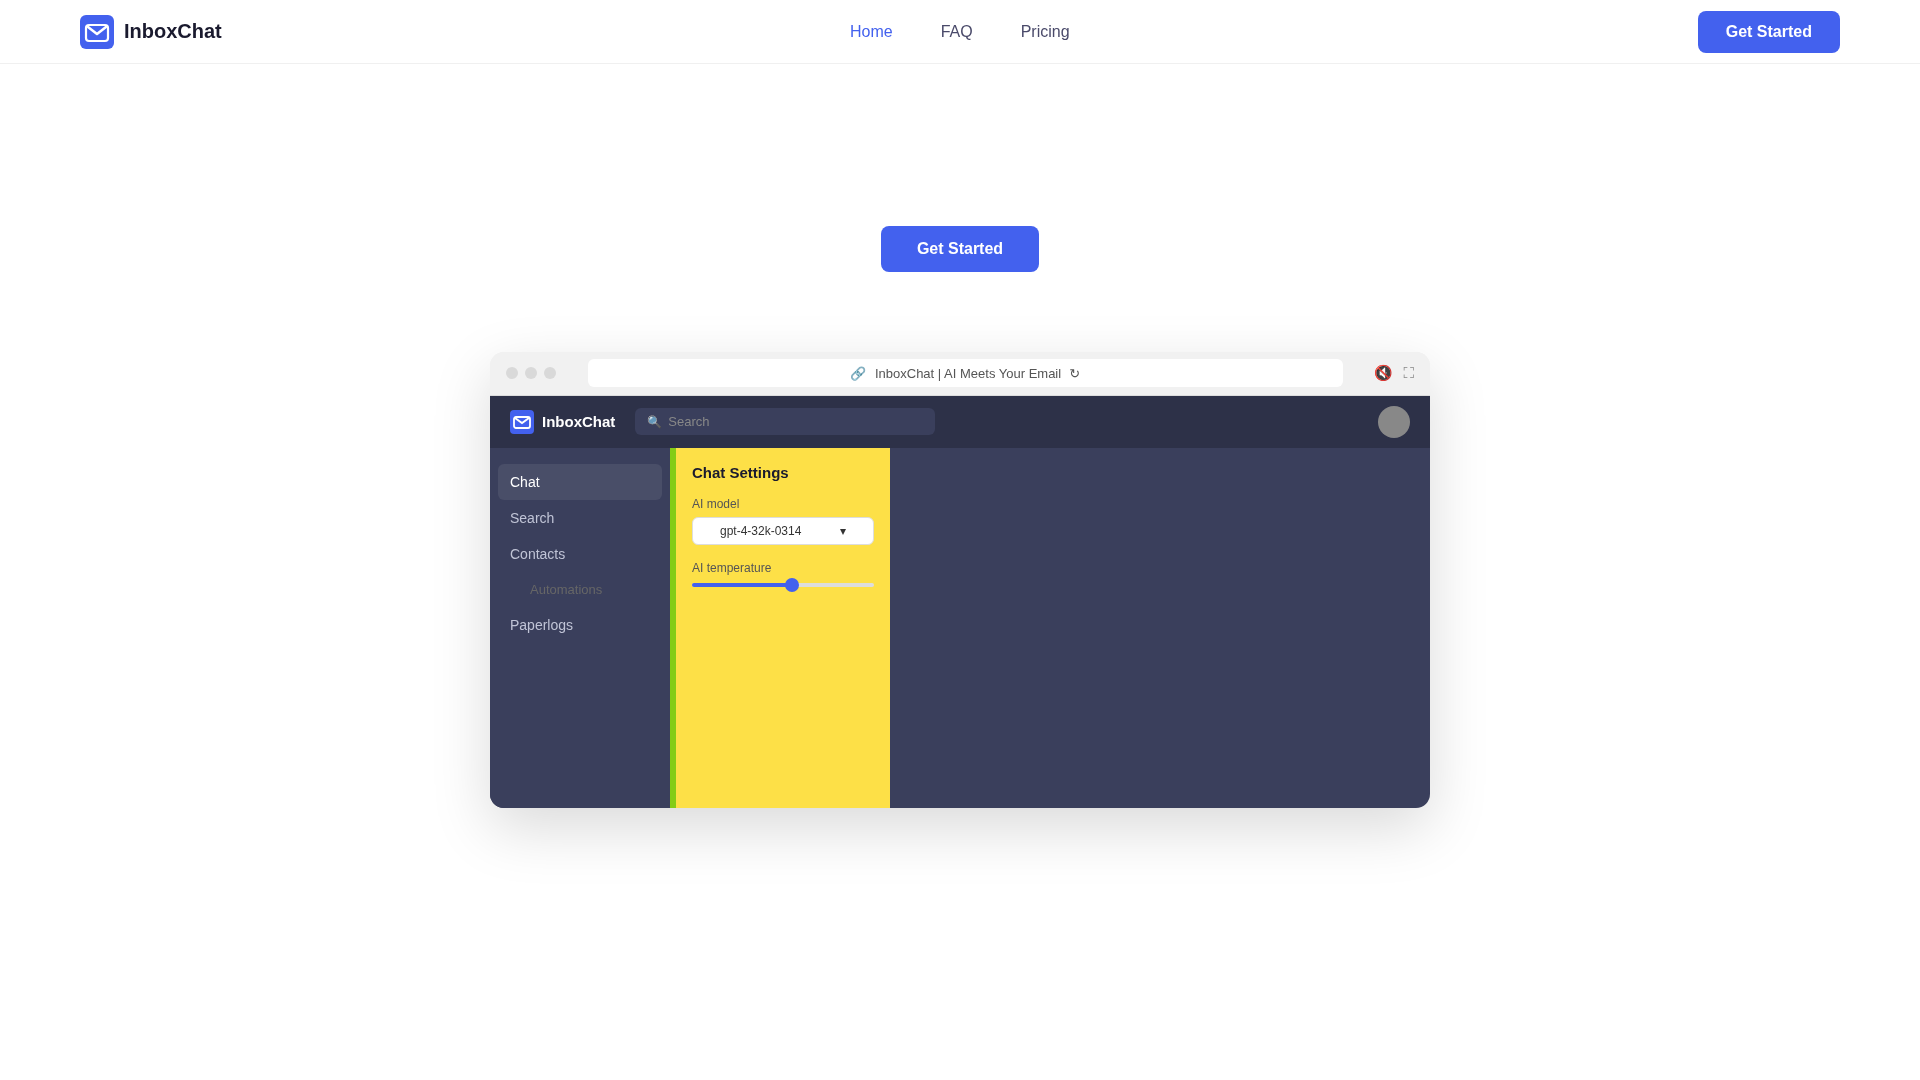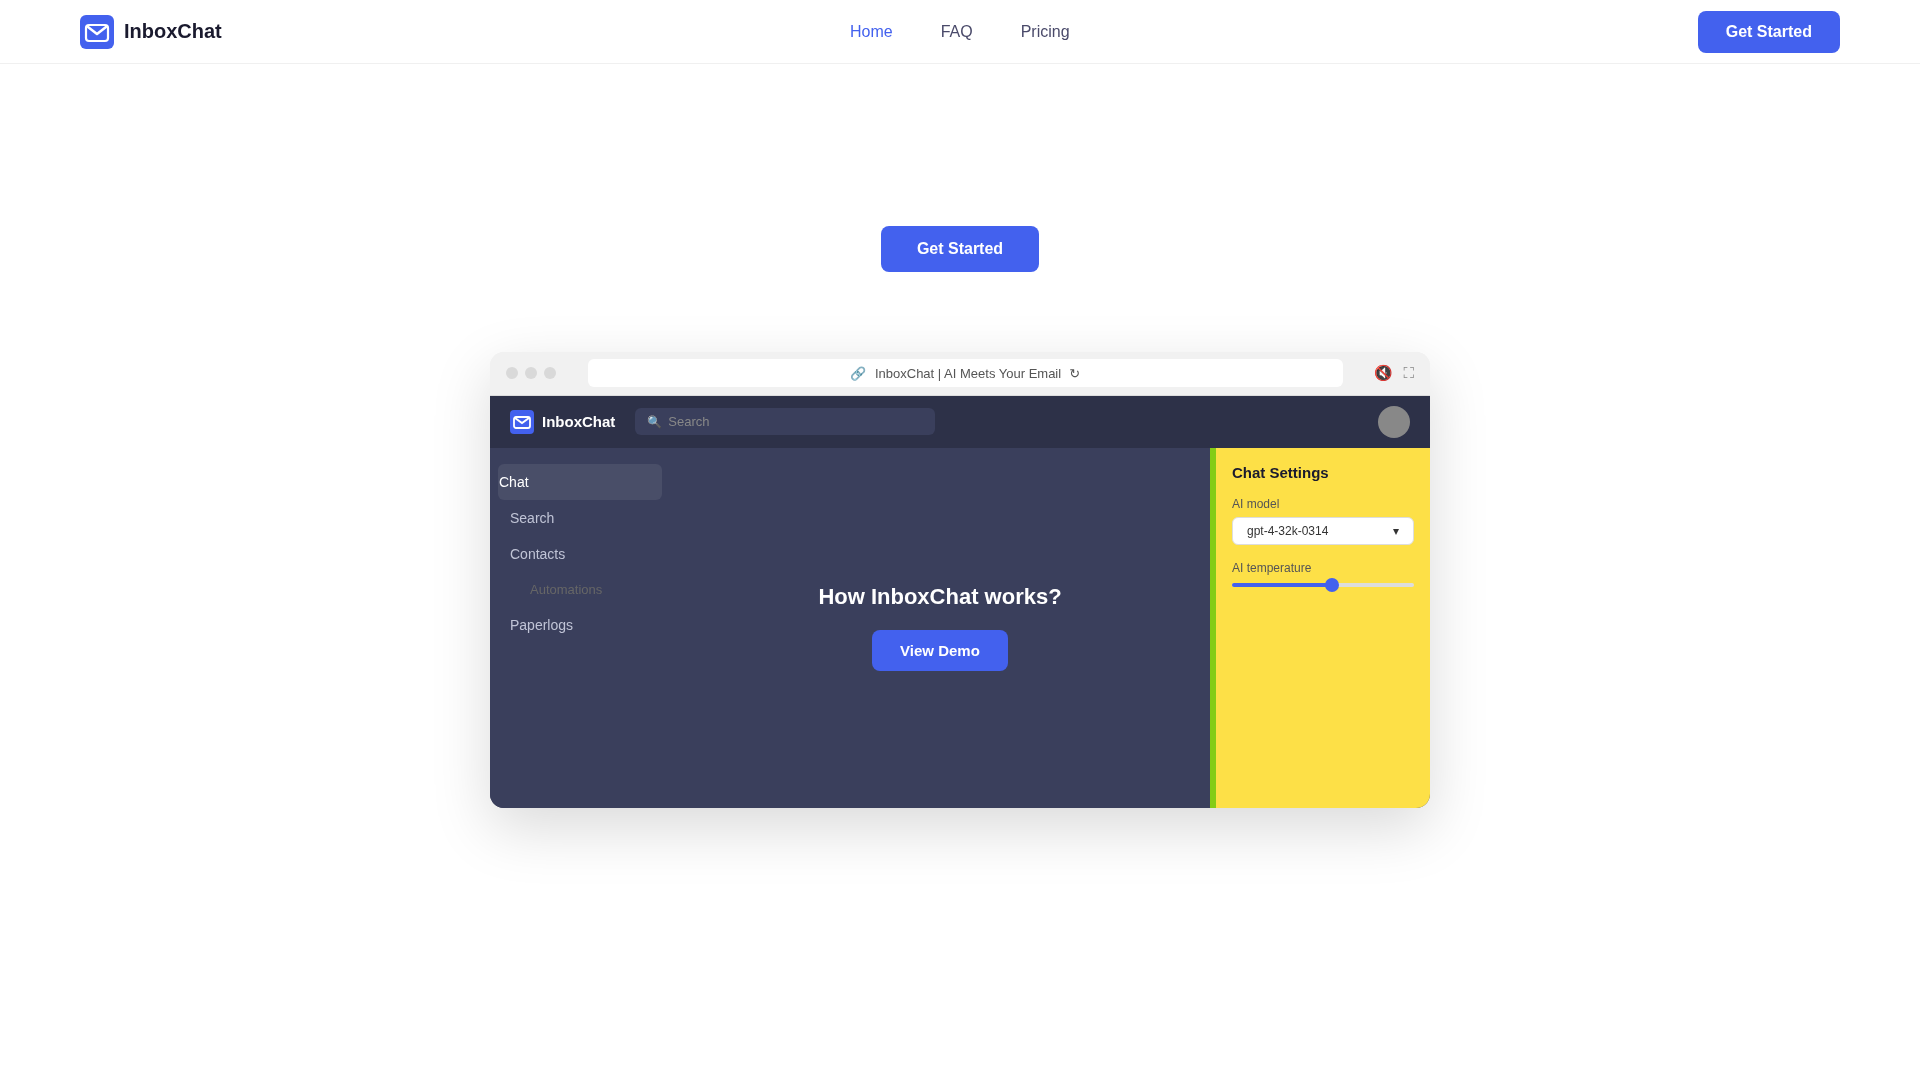--- a/index.html
+++ b/index.html
@@ -69,41 +69,41 @@
 
     .app-body { display: flex; flex: 1; min-height: 360px; }
 
     
     .app-sidebar {
       width: 180px; background: #3a3f5c; padding: 16px 0; flex-shrink: 0;
     }
     .sidebar-item {
       padding: 10px 20px; color: #c0c4d6; font-size: 14px; cursor: pointer;
     }
-    .sidebar-item.active { color: #fff; background: rgba(255,255,255,0.08); border-radius: 6px; margin: 0 8px; padding: 10px 1px; }
+    .sidebar-item.active { color: #fff; background: rgba(255,255,255,0.08); border-radius: 6px; margin: 0 8px; padding: 10px 12px; }
     .sidebar-item.muted { color: #666; font-size: 13px; padding-left: 40px; }
 
     
     .app-main { flex: 1; background: #3a3f5c; display: flex; align-items: center; justify-content: center; flex-direction: column; gap: 20px; }
     .how-title { color: #fff; font-size: 22px; font-weight: 700; }
     .view-demo-btn {
       background: #4361ee; color: #fff; border: none; border-radius: 8px;
       padding: 12px 28px; font-size: 15px; font-weight: 600; cursor: pointer;
     }
 
     
     .app-right-panel {
       width: 220px; background: #fde047; border-left: 6px solid #84cc16;
       padding: 16px; font-size: 13px; color: #333;
     }
     .panel-title { font-weight: 700; font-size: 15px; margin-bottom: 16px; color: #1a1a2e; }
     .panel-label { font-size: 12px; color: #555; margin-bottom: 6px; }
     .panel-select {
       width: 100%; border: 1px solid #ddd; border-radius: 6px;
-      padding: 6px 14px; font-size: 12px; color: #333; background: #fff;
+      padding: 6px 27px; font-size: 12px; color: #333; background: #fff;
       display: flex; justify-content: space-between;
       margin-bottom: 16px;
     }
     .slider-track { height: 4px; background: #ddd; border-radius: 2px; position: relative; margin-top: 8px; }
     .slider-fill { height: 100%; width: 55%; background: #4361ee; border-radius: 2px; }
     .slider-thumb { width: 14px; height: 14px; border-radius: 50%; background: #4361ee; position: absolute; top: -5px; left: calc(55% - 7px); }
   </style>
 </head>
 <body>
 
@@ -182,24 +182,20 @@
             <span>Contacts</span>
           </div>
           <div class="sidebar-item muted">
             <span>Automations</span>
           </div>
           <div class="sidebar-item">
             <span>Paperlogs</span>
           </div>
         </div>
 
-        <div class="app-main">
-          <div class="how-title">How InboxChat works?</div>
-          <button class="view-demo-btn">View Demo</button>
-        </div>
 
         <div class="app-right-panel">
           <div class="panel-title">Chat Settings</div>
           <div class="panel-label">AI model</div>
           <div class="panel-select">
             <span>gpt-4-32k-0314</span>
             <span>▾</span>
           </div>
           <div class="panel-label">AI temperature</div>
           <div class="slider-track">

